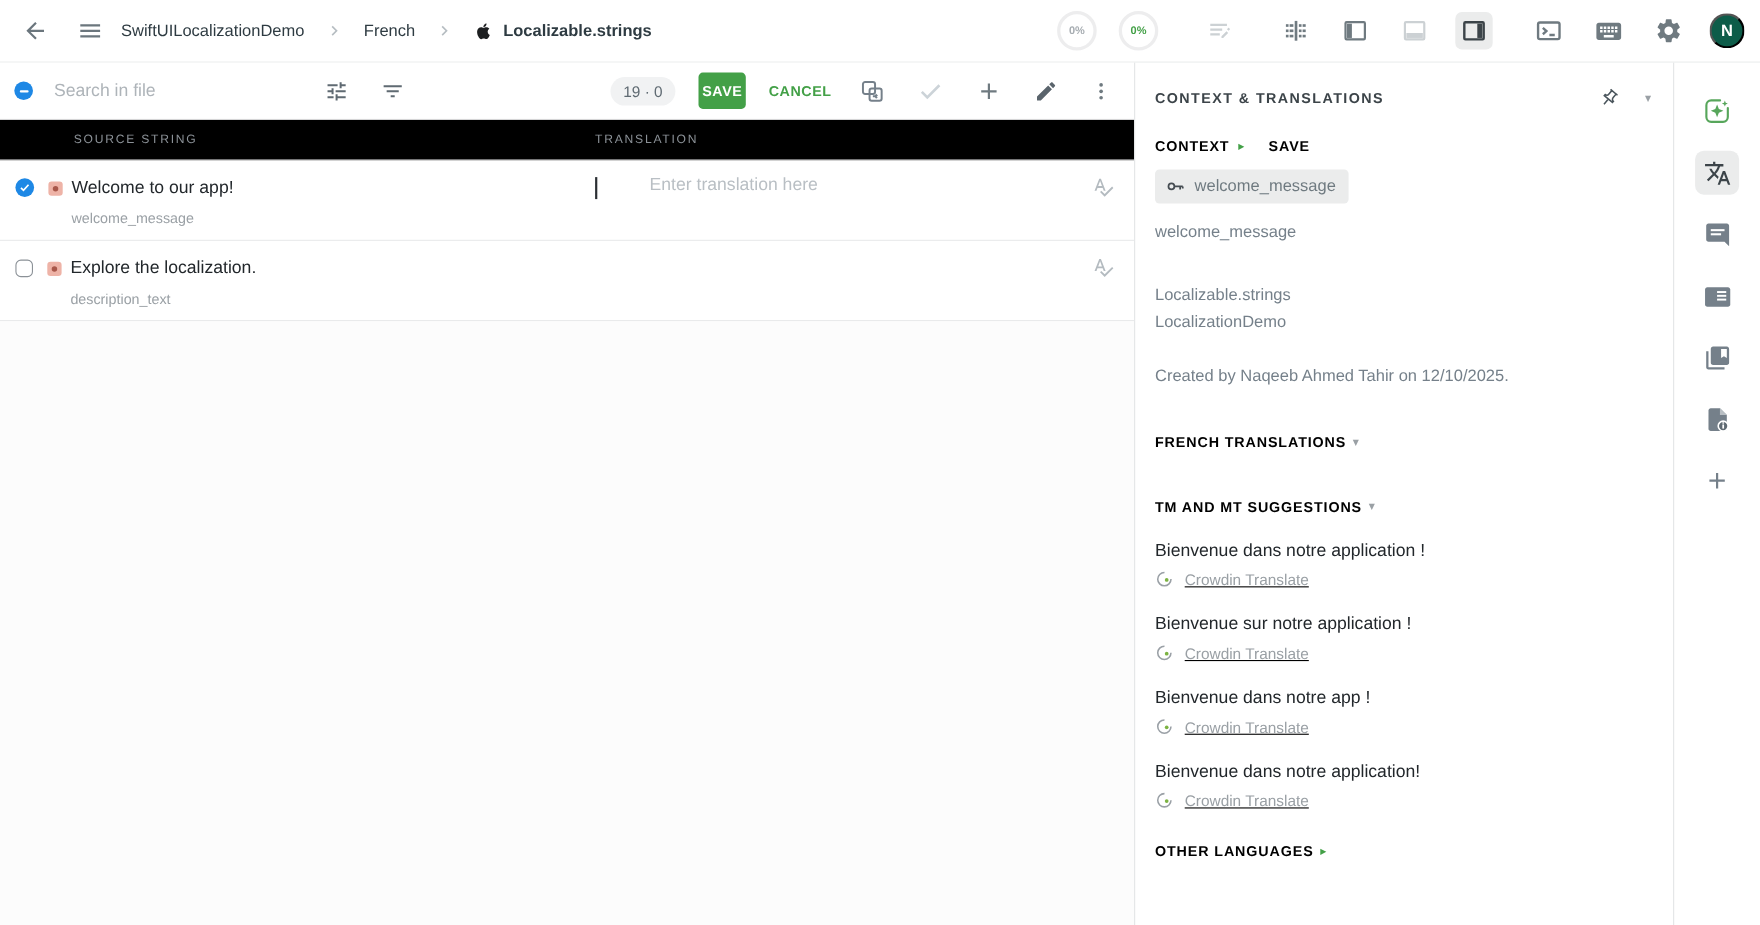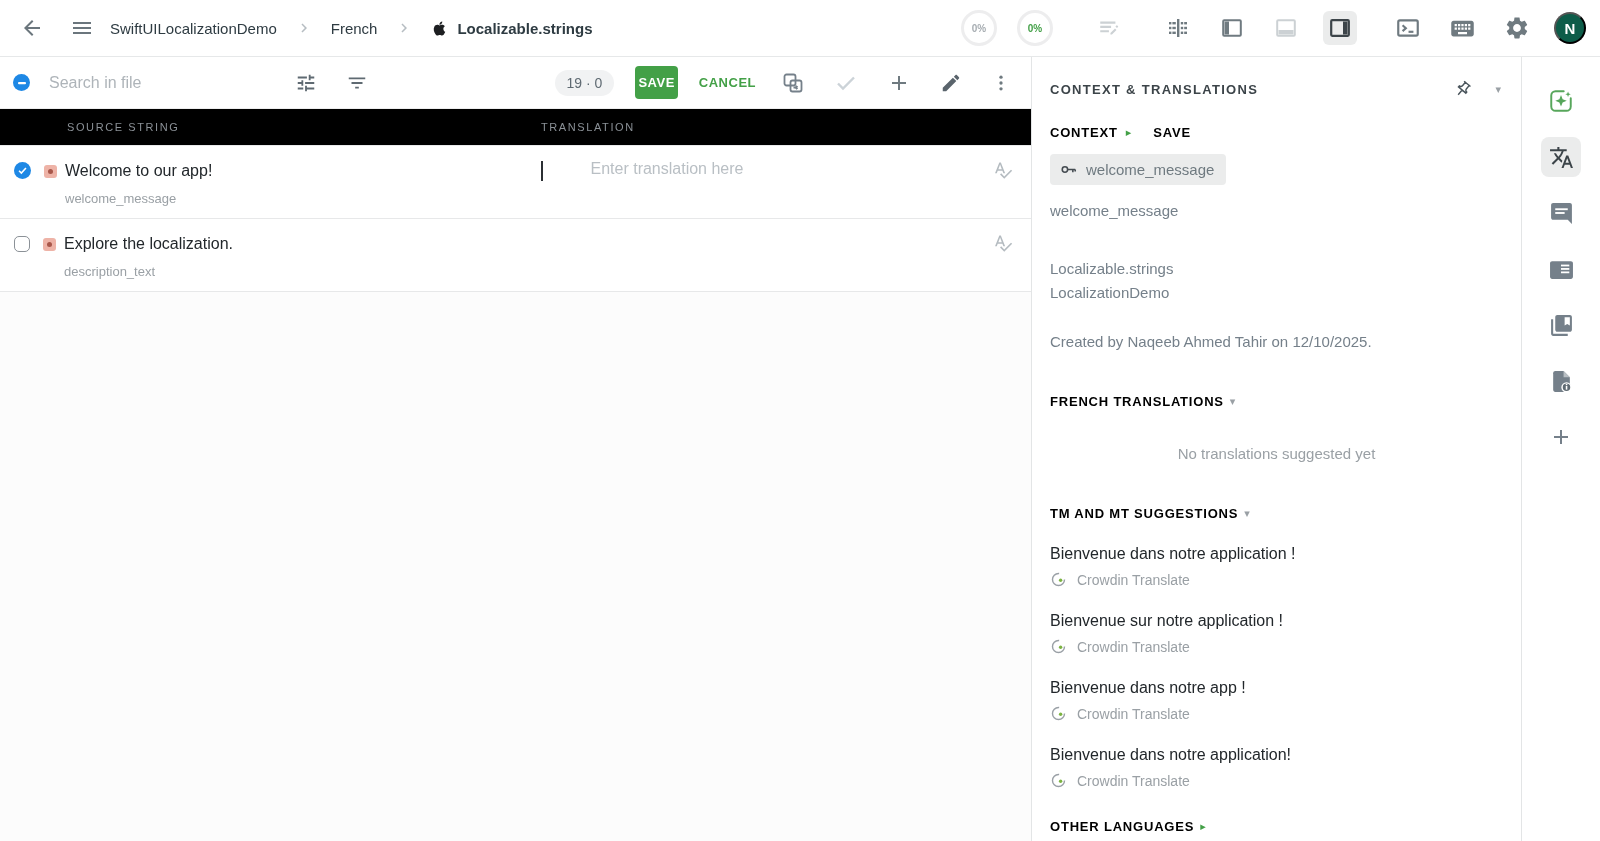--- a/index.html
+++ b/index.html
@@ -97,21 +97,21 @@
   .key-chip span { font-size:15px; color:#6f7a80; }
   .sb-gray { font-size:15px; color:#75808a; line-height:24px; }
   .sb-key-plain { margin-top:14px; }
   .sb-filegroup { margin-top:34px; }
   .sb-created { margin-top:25px; }
   .sb-section { margin-top:40px; display:flex; align-items:center; }
   .sb-empty { margin-top:36px; text-align:center; font-size:15px; color:#9aa0a5; }
   .sb-section-tm { margin-top:44px; }
   .suggestion { margin-top:24px; cursor:pointer; }
   .sug-text { font-size:16px; color:#22272b; }
-  .sug-src { display:flex; align-items:center; gap:10px; margin-top:8px; }
+  .sug-src { display:flex; align-items:center; gap:10px; margin-top:8px;text-decoration:underline; }
   .sug-src span { font-size:14px; color:#9aa0a5; }
   .sb-other { margin-top:30px; }
 
   
   .rail-btn { width:40px; height:40px; border-radius:8px; background:none; border:none;
     display:flex; align-items:center; justify-content:center; cursor:pointer; }
   .rail-btn.active { background:#ebecec; }
 </style>
 </head>
 <body>
@@ -418,21 +418,20 @@
       <div class="sb-gray">LocalizationDemo</div>
     </div>
 
     <div class="sb-gray sb-created">Created by Naqeeb Ahmed Tahir on 12/10/2025.</div>
 
     <div class="sb-section">
       <button class="green-link">FRENCH TRANSLATIONS</button>
       <span class="caret-gray">▾</span>
     </div>
 
-    <div class="sb-empty">No translations suggested yet</div>
 
     <div class="sb-section sb-section-tm">
       <button class="green-link">TM AND MT SUGGESTIONS</button>
       <span class="caret-gray">▾</span>
     </div>
 
     <div class="suggestion">
       <div class="sug-text">Bienvenue dans notre application !</div>
       <div class="sug-src">
         <span>

